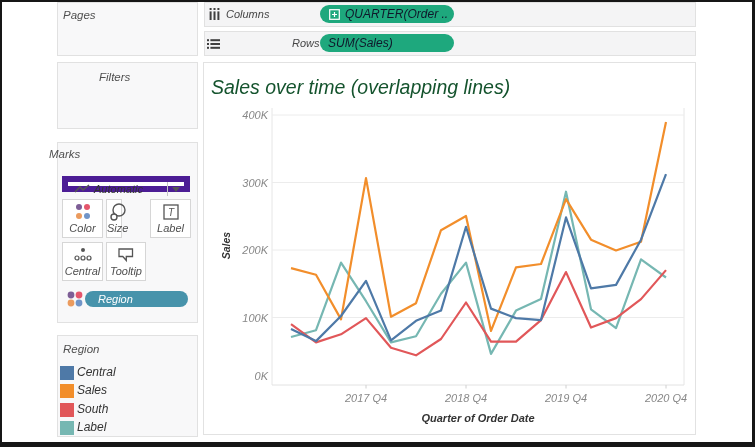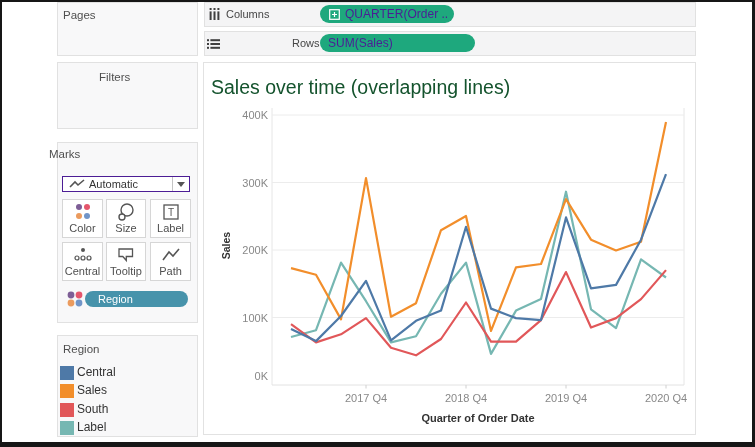--- a/index.html
+++ b/index.html
@@ -1,23 +1,23 @@
 <!DOCTYPE html>
 <html><head>
 <meta charset="utf-8">
 <style>
   html,body{margin:0;padding:0;}
   body{font-family:"Liberation Sans",sans-serif;}
-  #frame{position:relative;width:755px;height:447px;background:#fff;overflow:hidden;}
+  #frame{position:relative;width:755px;height:447px;background:#fff;overflow:hidden;font-style:italic;}
   .b{position:absolute;background:#161616;}
   .panel{position:absolute;background:#f8f8f9;border:1px solid #e1e1e1;box-sizing:border-box;}
   .ptitle{position:absolute;font-size:11.5px;color:#4f4f4f;}
   .shelf{position:absolute;background:#f4f4f5;border:1px solid #e1e1e1;box-sizing:border-box;}
   .shelflab{position:absolute;font-size:11px;color:#464646;}
-  .gpill{position:absolute;background:#1ea87d;border-radius:9px;color:#4c1d95;font-size:12px;line-height:18px;}
+  .gpill{position:absolute;background:#1ea87d;border-radius:9px;color:#0f172a;font-size:12px;line-height:18px;}
   .card{position:absolute;left:203px;top:62px;width:493px;height:373px;background:#fff;border:1px solid #e2e2e2;box-sizing:border-box;}
   .btn{position:absolute;background:#fff;border:1px solid #d6d6d6;box-sizing:border-box;text-align:center;font-size:11px;color:#4f4f4f;}
   .btn .lab{position:absolute;bottom:3px;width:100%;text-align:center;}
   .legrow{position:absolute;font-size:12px;color:#333;}
   .legsq{position:absolute;width:13.5px;height:13.5px;}
 </style>
 </head>
 <body>
 <div id="frame">
 
@@ -28,40 +28,40 @@
 
   <div class="panel" style="left:57px;top:2px;width:141px;height:54px;"></div>
   <div class="ptitle" style="left:63px;top:9px;">Pages</div>
 
   <div class="panel" style="left:57px;top:62px;width:141px;height:67px;"></div>
   <div class="ptitle" style="left:63px;top:71px;margin-left:36px;">Filters</div>
 
   <div class="panel" style="left:57px;top:142px;width:141px;height:181px;"></div>
   <div class="ptitle" style="left:49px;top:148px;">Marks</div>
 
-  <div style="position:absolute;left:62px;top:176px;width:128px;height:16px;background:#fff;border:1px solid #4c1d95;box-sizing:border-box;">
+  <div style="position:absolute;left:62px;top:176px;width:128px;height:16px;background:#fff;border:6px solid #4c1d95;box-sizing:border-box;">
     <svg width="16" height="10" style="position:absolute;left:6px;top:2px;" viewBox="0 0 16 10">
       <path d="M1 8 L6 3 L9 6 L15 1" stroke="#555" stroke-width="1.6" fill="none"></path>
     </svg>
     <div style="position:absolute;left:26px;top:1px;font-size:11px;color:#333;">Automatic</div>
     <div style="position:absolute;right:0;top:0;width:16px;height:14px;border-left:1px solid #c4c4c4;">
       <div style="position:absolute;left:4px;top:5px;width:0;height:0;border-left:4px solid transparent;border-right:4px solid transparent;border-top:5px solid #555;"></div>
     </div>
   </div>
 
   <div class="btn" style="left:62px;top:199px;width:41px;height:39px;">
     <svg width="22" height="18" style="margin-top:3px;" viewBox="0 0 22 18">
       <circle cx="7" cy="4" r="3" fill="#7d5e96"></circle>
         <circle cx="15" cy="4" r="3" fill="#e4566c"></circle>
       <circle cx="7" cy="13" r="3" fill="#eb9b5e"></circle>
         <circle cx="15" cy="13" r="3" fill="#7195c8"></circle>
     </svg>
     <div class="lab">Color</div>
   </div>
-  <div class="btn" style="left:106px;top:199px;width:40px;height:39px;">
+  <div class="btn" style="left:106px;top:199px;width:16px;height:39px;">
     <svg width="22" height="20" style="margin-top:2px;" viewBox="0 0 22 20">
       <circle cx="12" cy="8" r="6" stroke="#555" fill="none" stroke-width="1.4"></circle>
       <circle cx="7" cy="15" r="3" stroke="#555" fill="#fff" stroke-width="1.4"></circle>
     </svg>
     <div class="lab">Size</div>
   </div>
   <div class="btn" style="left:150px;top:199px;width:41px;height:39px;">
     <svg width="18" height="18" style="margin-top:3px;" viewBox="0 0 18 18">
       <rect x="2" y="2" width="14" height="14" stroke="#555" fill="none" stroke-width="1.3"></rect>
       <text x="9" y="13" font-size="10" fill="#555" text-anchor="middle" font-family="Liberation Sans">T</text>
@@ -76,26 +76,20 @@
       <circle cx="11" cy="12" r="2" stroke="#555" fill="none" stroke-width="1.2"></circle>
       <circle cx="17" cy="12" r="2" stroke="#555" fill="none" stroke-width="1.2"></circle>
     </svg>
     <div class="lab">Central</div>
   </div>
   <div class="btn" style="left:106px;top:242px;width:40px;height:39px;">
     <svg width="20" height="18" style="margin-top:3px;" viewBox="0 0 20 18">
       <path d="M3 3 H16.5 V10.5 H10.3 V14.5 L6.8 10.5 H3 Z" stroke="#555" fill="none" stroke-width="1.3"></path>
     </svg>
     <div class="lab">Tooltip</div>
-  </div>
-  <div class="btn" style="left:150px;top:242px;width:41px;height:39px;">
-    <svg width="20" height="16" style="margin-top:4px;" viewBox="0 0 20 16">
-      <path d="M2 13 L8 5 L12 9 L18 2" stroke="#555" stroke-width="1.6" fill="none"></path>
-    </svg>
-    <div class="lab">Path</div>
   </div>
 
   <svg width="18" height="18" style="position:absolute;left:66px;top:290px;" viewBox="0 0 18 18">
     <circle cx="5" cy="5" r="3.4" fill="#7d5e96"></circle>
       <circle cx="13" cy="5" r="3.4" fill="#e4566c"></circle>
     <circle cx="5" cy="13" r="3.4" fill="#eb9b5e"></circle>
       <circle cx="13" cy="13" r="3.4" fill="#7195c8"></circle>
   </svg>
   <div style="position:absolute;left:85px;top:291px;width:103px;height:16px;background:#4793ab;border-radius:8px;color:#fff;font-size:11.5px;line-height:16px;text-align:left;"><span style="margin-left:13px;font-size:11px;">Region</span></div>
 
@@ -131,21 +125,21 @@
   <div class="shelf" style="left:204px;top:31px;width:492px;height:25px;"></div>
   <svg width="13" height="10" style="position:absolute;left:207px;top:39px;" viewBox="0 0 13 10">
     <rect x="0" y="0.2" width="2" height="2" fill="#3f3f3f"></rect>
       <rect x="3.4" y="0.2" width="9.6" height="2" fill="#3f3f3f"></rect>
     <rect x="0" y="4" width="2" height="2" fill="#3f3f3f"></rect>
       <rect x="3.4" y="4" width="9.6" height="2" fill="#3f3f3f"></rect>
     <rect x="0" y="7.8" width="2" height="2" fill="#3f3f3f"></rect>
       <rect x="3.4" y="7.8" width="9.6" height="2" fill="#3f3f3f"></rect>
   </svg>
   <div class="shelflab" style="left:244px;top:37px;margin-left:48px;">Rows</div>
-  <div class="gpill" style="left:320px;top:34px;width:155px;height:18px;">
+  <div class="gpill" style="left:320px;top:34px;width:134px;height:18px;">
     <span style="margin-left:8px;">SUM(Sales)</span>
   </div>
 
   <div class="card"></div>
   <div style="position:absolute;left:211px;top:76px;font-size:19.5px;color:#14532d;">Sales over time (overlapping lines)</div>
   <svg width="493" height="373" style="position:absolute;left:203px;top:62px;" viewBox="0 0 493 373">
 
     <line x1="69" y1="46" x2="69" y2="323" stroke="#e6e6e6" stroke-width="1"></line>
     <line x1="481" y1="46" x2="481" y2="323" stroke="#e6e6e6" stroke-width="1"></line>
 

